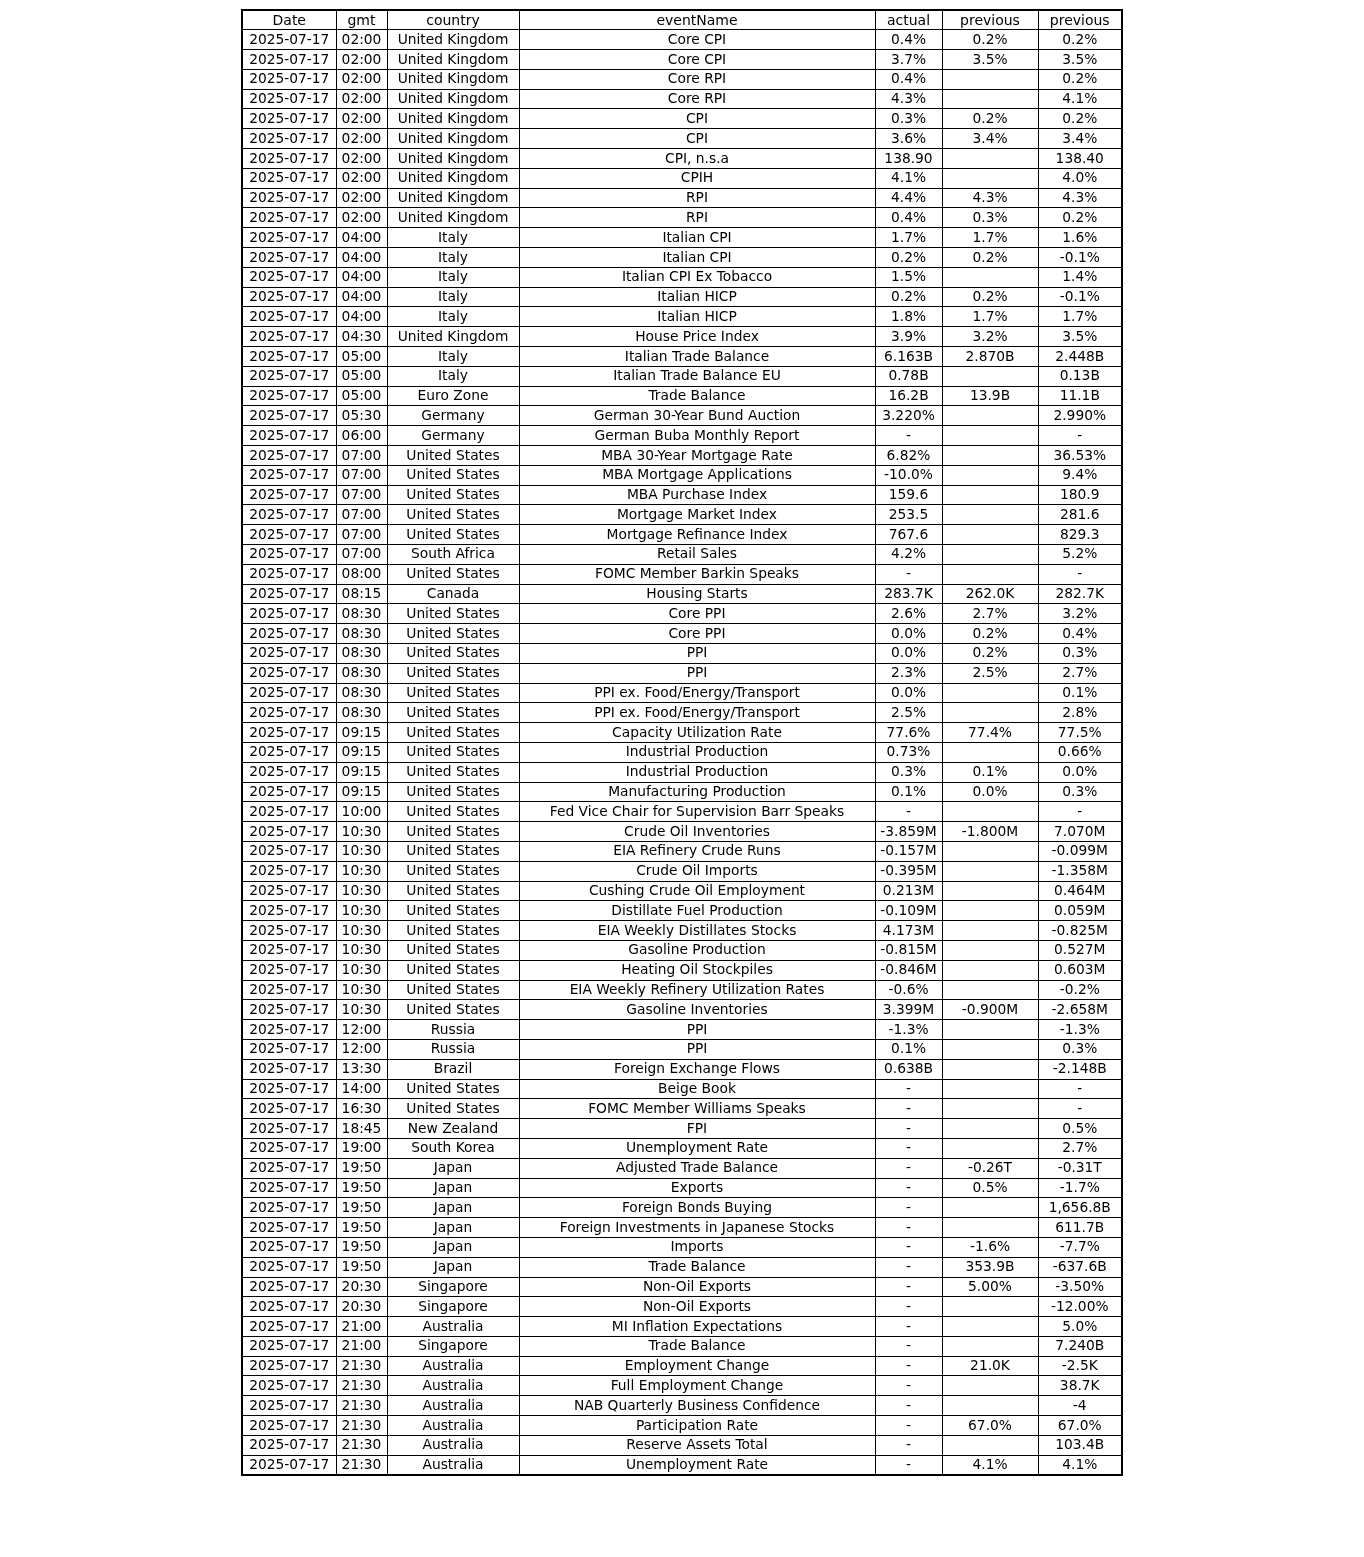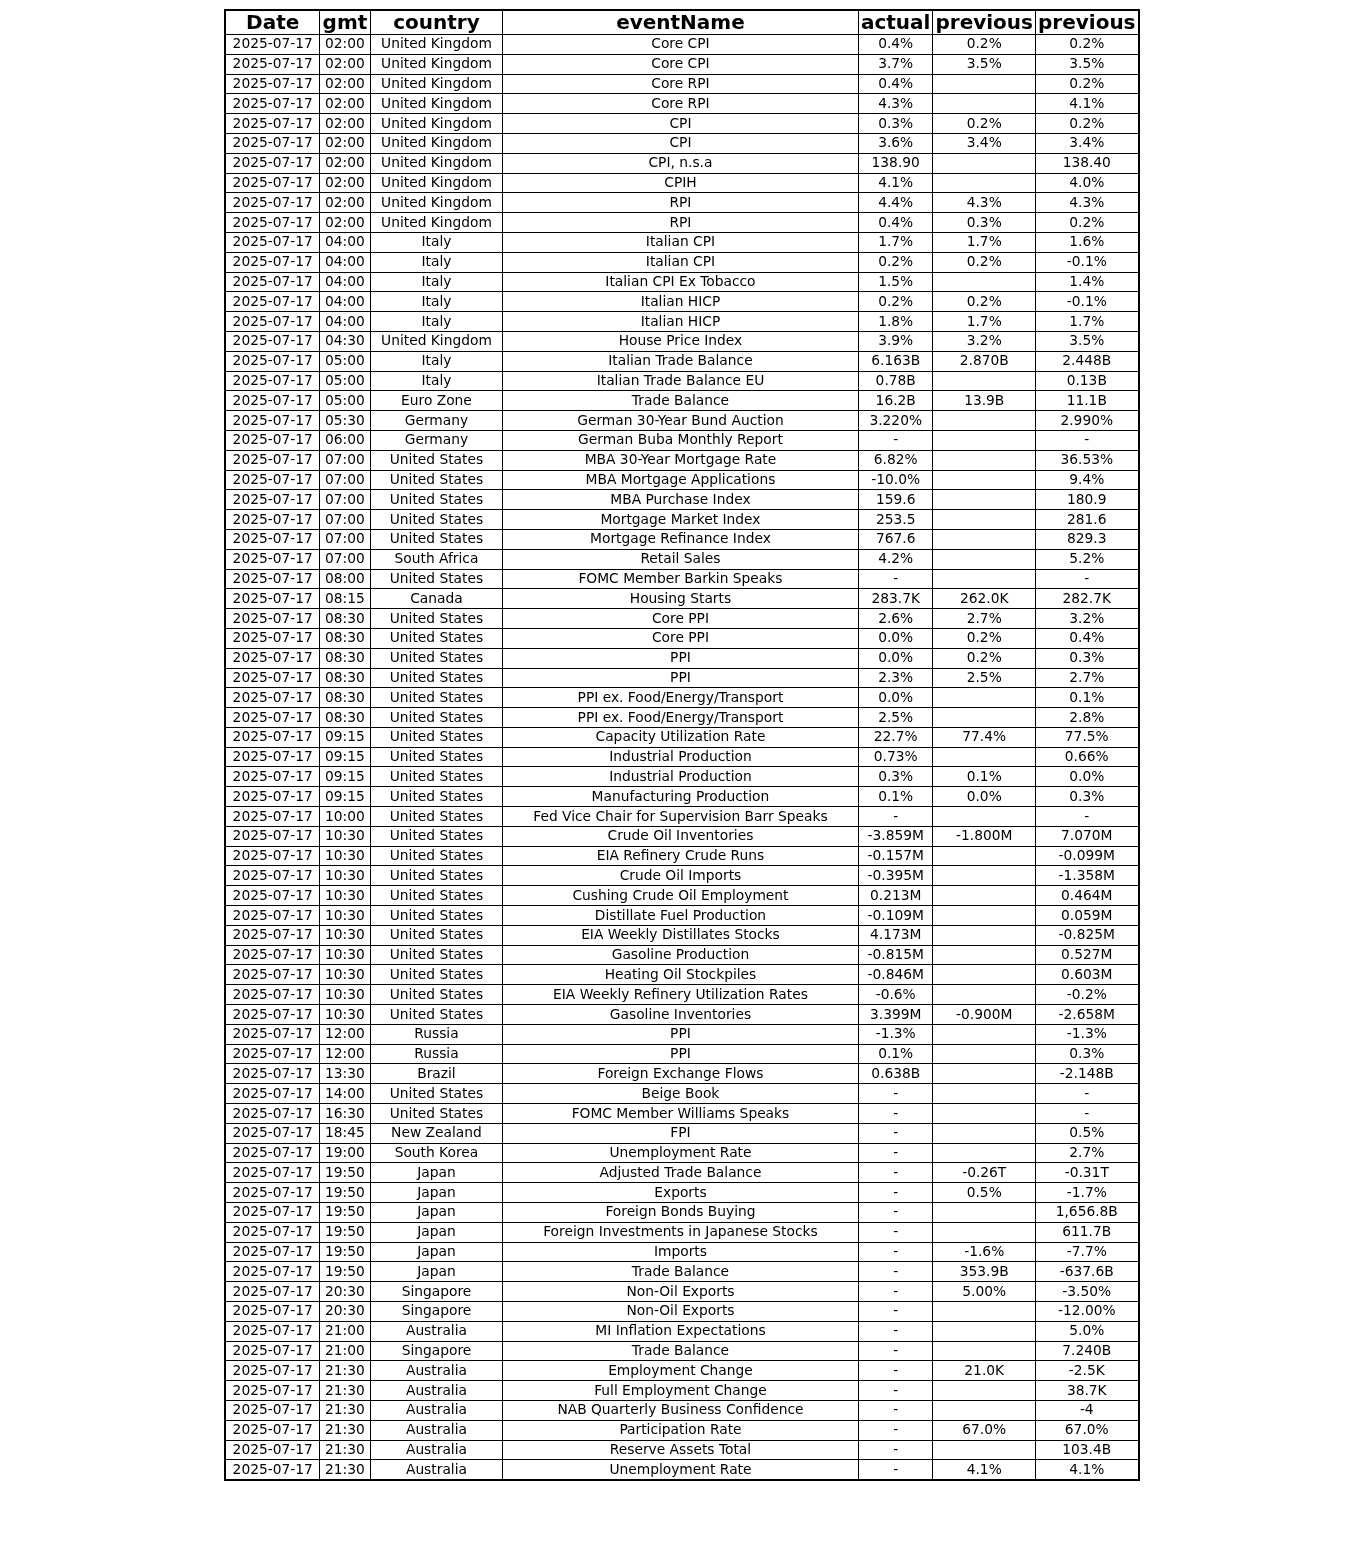--- a/index.html
+++ b/index.html
@@ -27,22 +27,22 @@
     height: 19.8px;
     padding: 0 2px;
     text-align: center;
     vertical-align: middle;
     font-size: 13.8px;
     line-height: 1.15;
     white-space: nowrap;
     overflow: hidden;
   }
   .calendar th {
-    font-weight: bold;
-    font-size: 20px;
+    font-weight: normal;
+    font-size: 14px;
   }
   col.c-date      { width: 94px; }
   col.c-gmt       { width: 51px; }
   col.c-country   { width: 132px; }
   col.c-eventName { width: 356px; }
   col.c-actual    { width: 67px; }
   col.c-consensus { width: 96px; }
   col.c-previous  { width: 84px; }
 </style>
 </head>
@@ -384,21 +384,21 @@
           <td>PPI ex. Food/Energy/Transport</td>
           <td>2.5%</td>
           <td></td>
           <td>2.8%</td>
         </tr>
         <tr>
           <td>2025-07-17</td>
           <td>09:15</td>
           <td>United States</td>
           <td>Capacity Utilization Rate</td>
-          <td>22.7%</td>
+          <td>77.6%</td>
           <td>77.4%</td>
           <td>77.5%</td>
         </tr>
         <tr>
           <td>2025-07-17</td>
           <td>09:15</td>
           <td>United States</td>
           <td>Industrial Production</td>
           <td>0.73%</td>
           <td></td>

